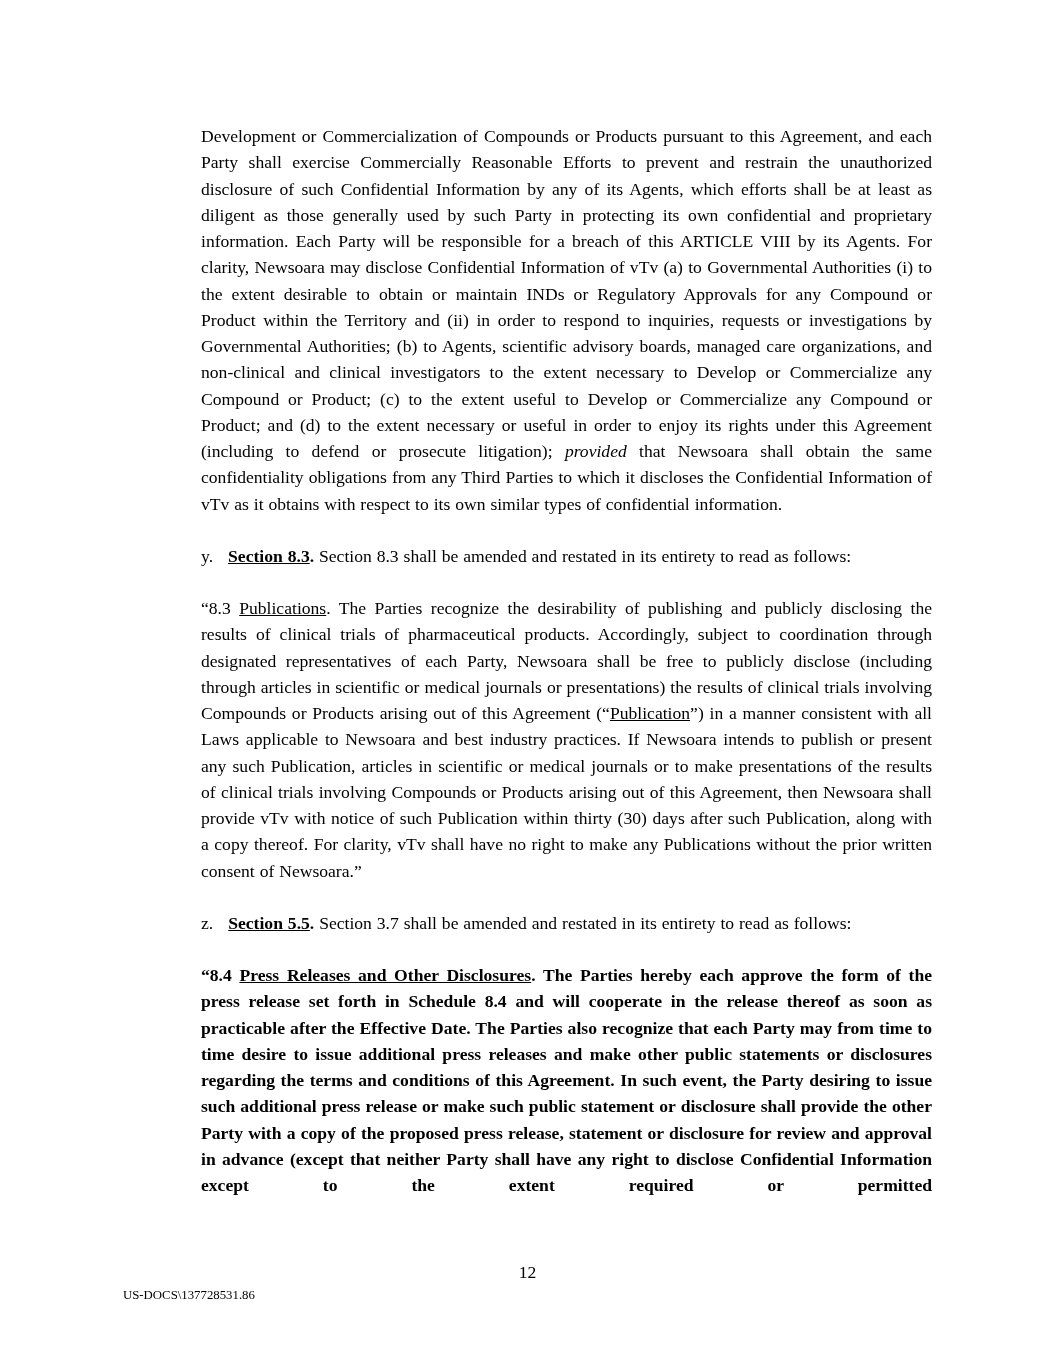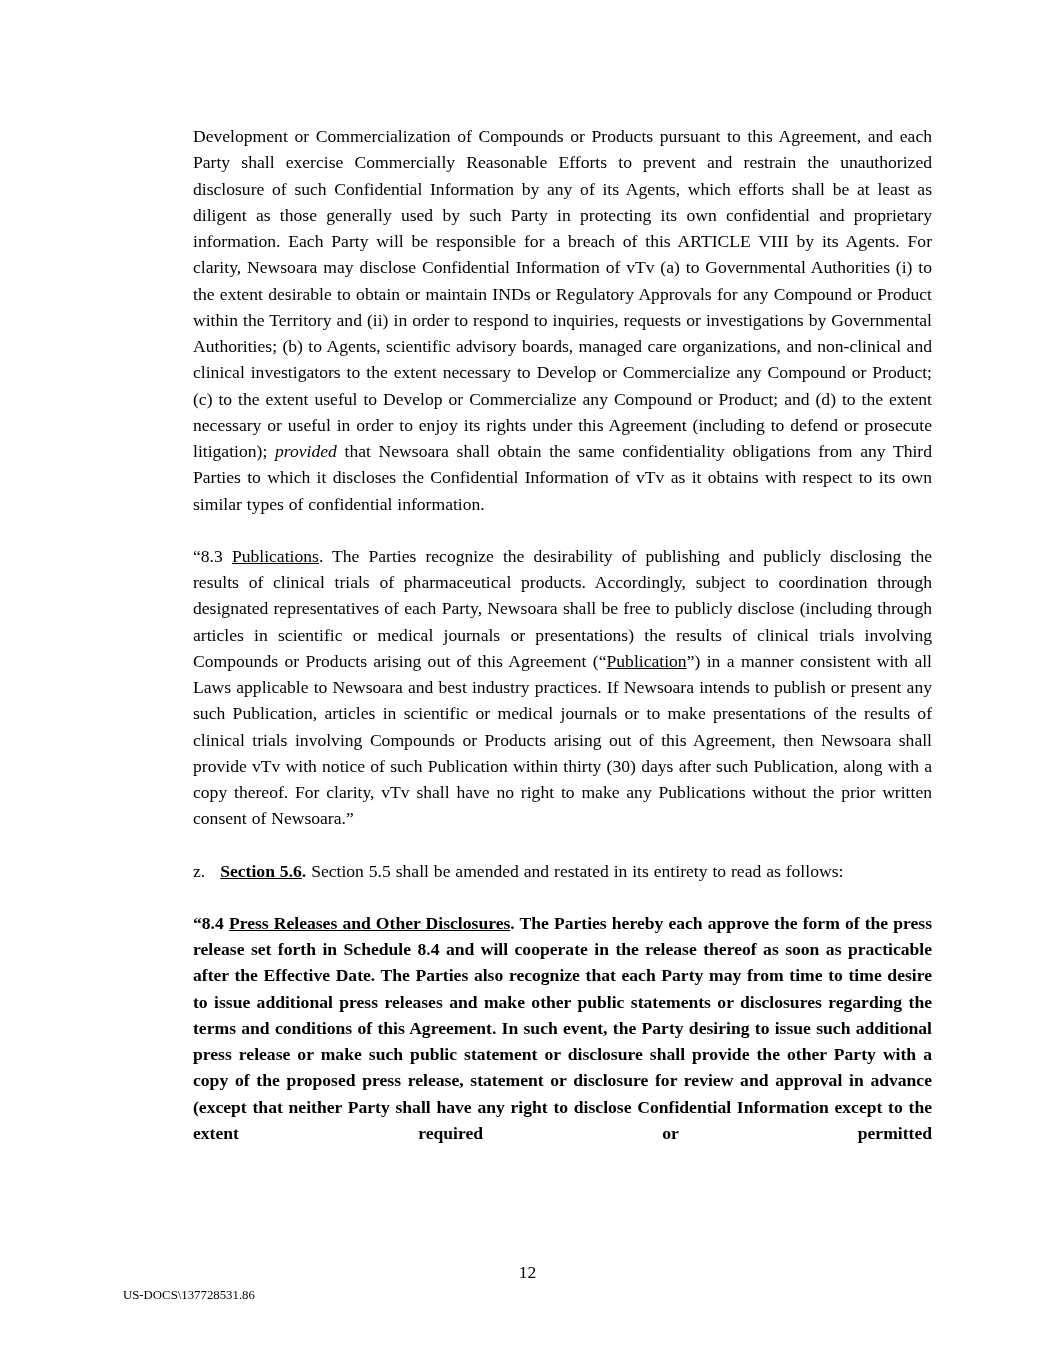--- a/index.html
+++ b/index.html
@@ -17,21 +17,21 @@
     inset: 0;
     background: #ffffff;
   }
   .content {
     position: absolute;
     left: 185px;
     top: 123px;
     width: 747px;
   }
   .para {
-    margin: 0 0 26px 8px;
+    margin: 0 0 26px 16px;
     font-size: 17.6px;
     line-height: 26.25px;
     text-align: justify;
     word-spacing: 0.5px;
   }
   .para.justify-last {
     text-align-last: justify;
     font-weight: bold;
   }
   .item-marker {
@@ -63,24 +63,25 @@
 </style>
 </head>
 <body>
 
 <div class="page">
 
   <div class="content">
 
     <p class="para"><span>Development or Commercialization of Compounds or Products pursuant to this Agreement, and each Party shall exercise Commercially Reasonable Efforts to prevent and restrain the unauthorized disclosure of such Confidential Information by any of its Agents, which efforts shall be at least as diligent as those generally used by such Party in protecting its own confidential and proprietary information. Each Party will be responsible for a breach of this ARTICLE VIII by its Agents. For clarity, Newsoara may disclose Confidential Information of vTv (a) to Governmental Authorities (i) to the extent desirable to obtain or maintain INDs or Regulatory Approvals for any Compound or Product within the Territory and (ii) in order to respond to inquiries, requests or investigations by Governmental Authorities; (b) to Agents, scientific advisory boards, managed care organizations, and non-clinical and clinical investigators to the extent necessary to Develop or Commercialize any Compound or Product; (c) to the extent useful to Develop or Commercialize any Compound or Product; and (d) to the extent necessary or useful in order to enjoy its rights under this Agreement (including to defend or prosecute litigation); </span><span class="italic">provided</span><span> that Newsoara shall obtain the same confidentiality obligations from any Third Parties to which it discloses the Confidential Information of vTv as it obtains with respect to its own similar types of confidential information.</span></p>
 
+    <p class="para"><span class="item-marker">y.</span><span class="tab-gap"></span><span class="bold ul">Section 8.3</span><span class="bold">.</span><span> Section 8.3 shall be amended and restated in its entirety to read as follows:</span></p>
 
     <p class="para"><span>“8.3 </span><span class="ul">Publications</span><span>. The Parties recognize the desirability of publishing and publicly disclosing the results of clinical trials of pharmaceutical products. Accordingly, subject to coordination through designated representatives of each Party, Newsoara shall be free to publicly disclose (including through articles in scientific or medical journals or presentations) the results of clinical trials involving Compounds or Products arising out of this Agreement (“</span><span class="ul">Publication</span><span>”) in a manner consistent with all Laws applicable to Newsoara and best industry practices. If Newsoara intends to publish or present any such Publication, articles in scientific or medical journals or to make presentations of the results of clinical trials involving Compounds or Products arising out of this Agreement, then Newsoara shall provide vTv with notice of such Publication within thirty (30) days after such Publication, along with a copy thereof. For clarity, vTv shall have no right to make any Publications without the prior written consent of Newsoara.”</span></p>
 
-    <p class="para"><span class="item-marker">z.</span><span class="tab-gap"></span><span class="bold ul">Section 5.6</span><span class="bold">.</span><span> Section 5.5 shall be amended and restated in its entirety to read as follows:</span></p>
+    <p class="para"><span class="item-marker">z.</span><span class="tab-gap"></span><span class="bold ul">Section 5.5</span><span class="bold">.</span><span> Section 3.7 shall be amended and restated in its entirety to read as follows:</span></p>
 
     <p class="para justify-last"><span>“8.4 </span><span class="ul">Press Releases and Other Disclosures</span><span>. The Parties hereby each approve the form of the press release set forth in Schedule 8.4 and will cooperate in the release thereof as soon as practicable after the Effective Date. The Parties also recognize that each Party may from time to time desire to issue additional press releases and make other public statements or disclosures regarding the terms and conditions of this Agreement. In such event, the Party desiring to issue such additional press release or make such public statement or disclosure shall provide the other Party with a copy of the proposed press release, statement or disclosure for review and approval in advance (except that neither Party shall have any right to disclose Confidential Information except to the extent required or permitted</span></p>
 
   </div>
 
   <div class="page-number">12</div>
 
   <div class="doc-id">US-DOCS\137728531.86</div>
 
 </div>

